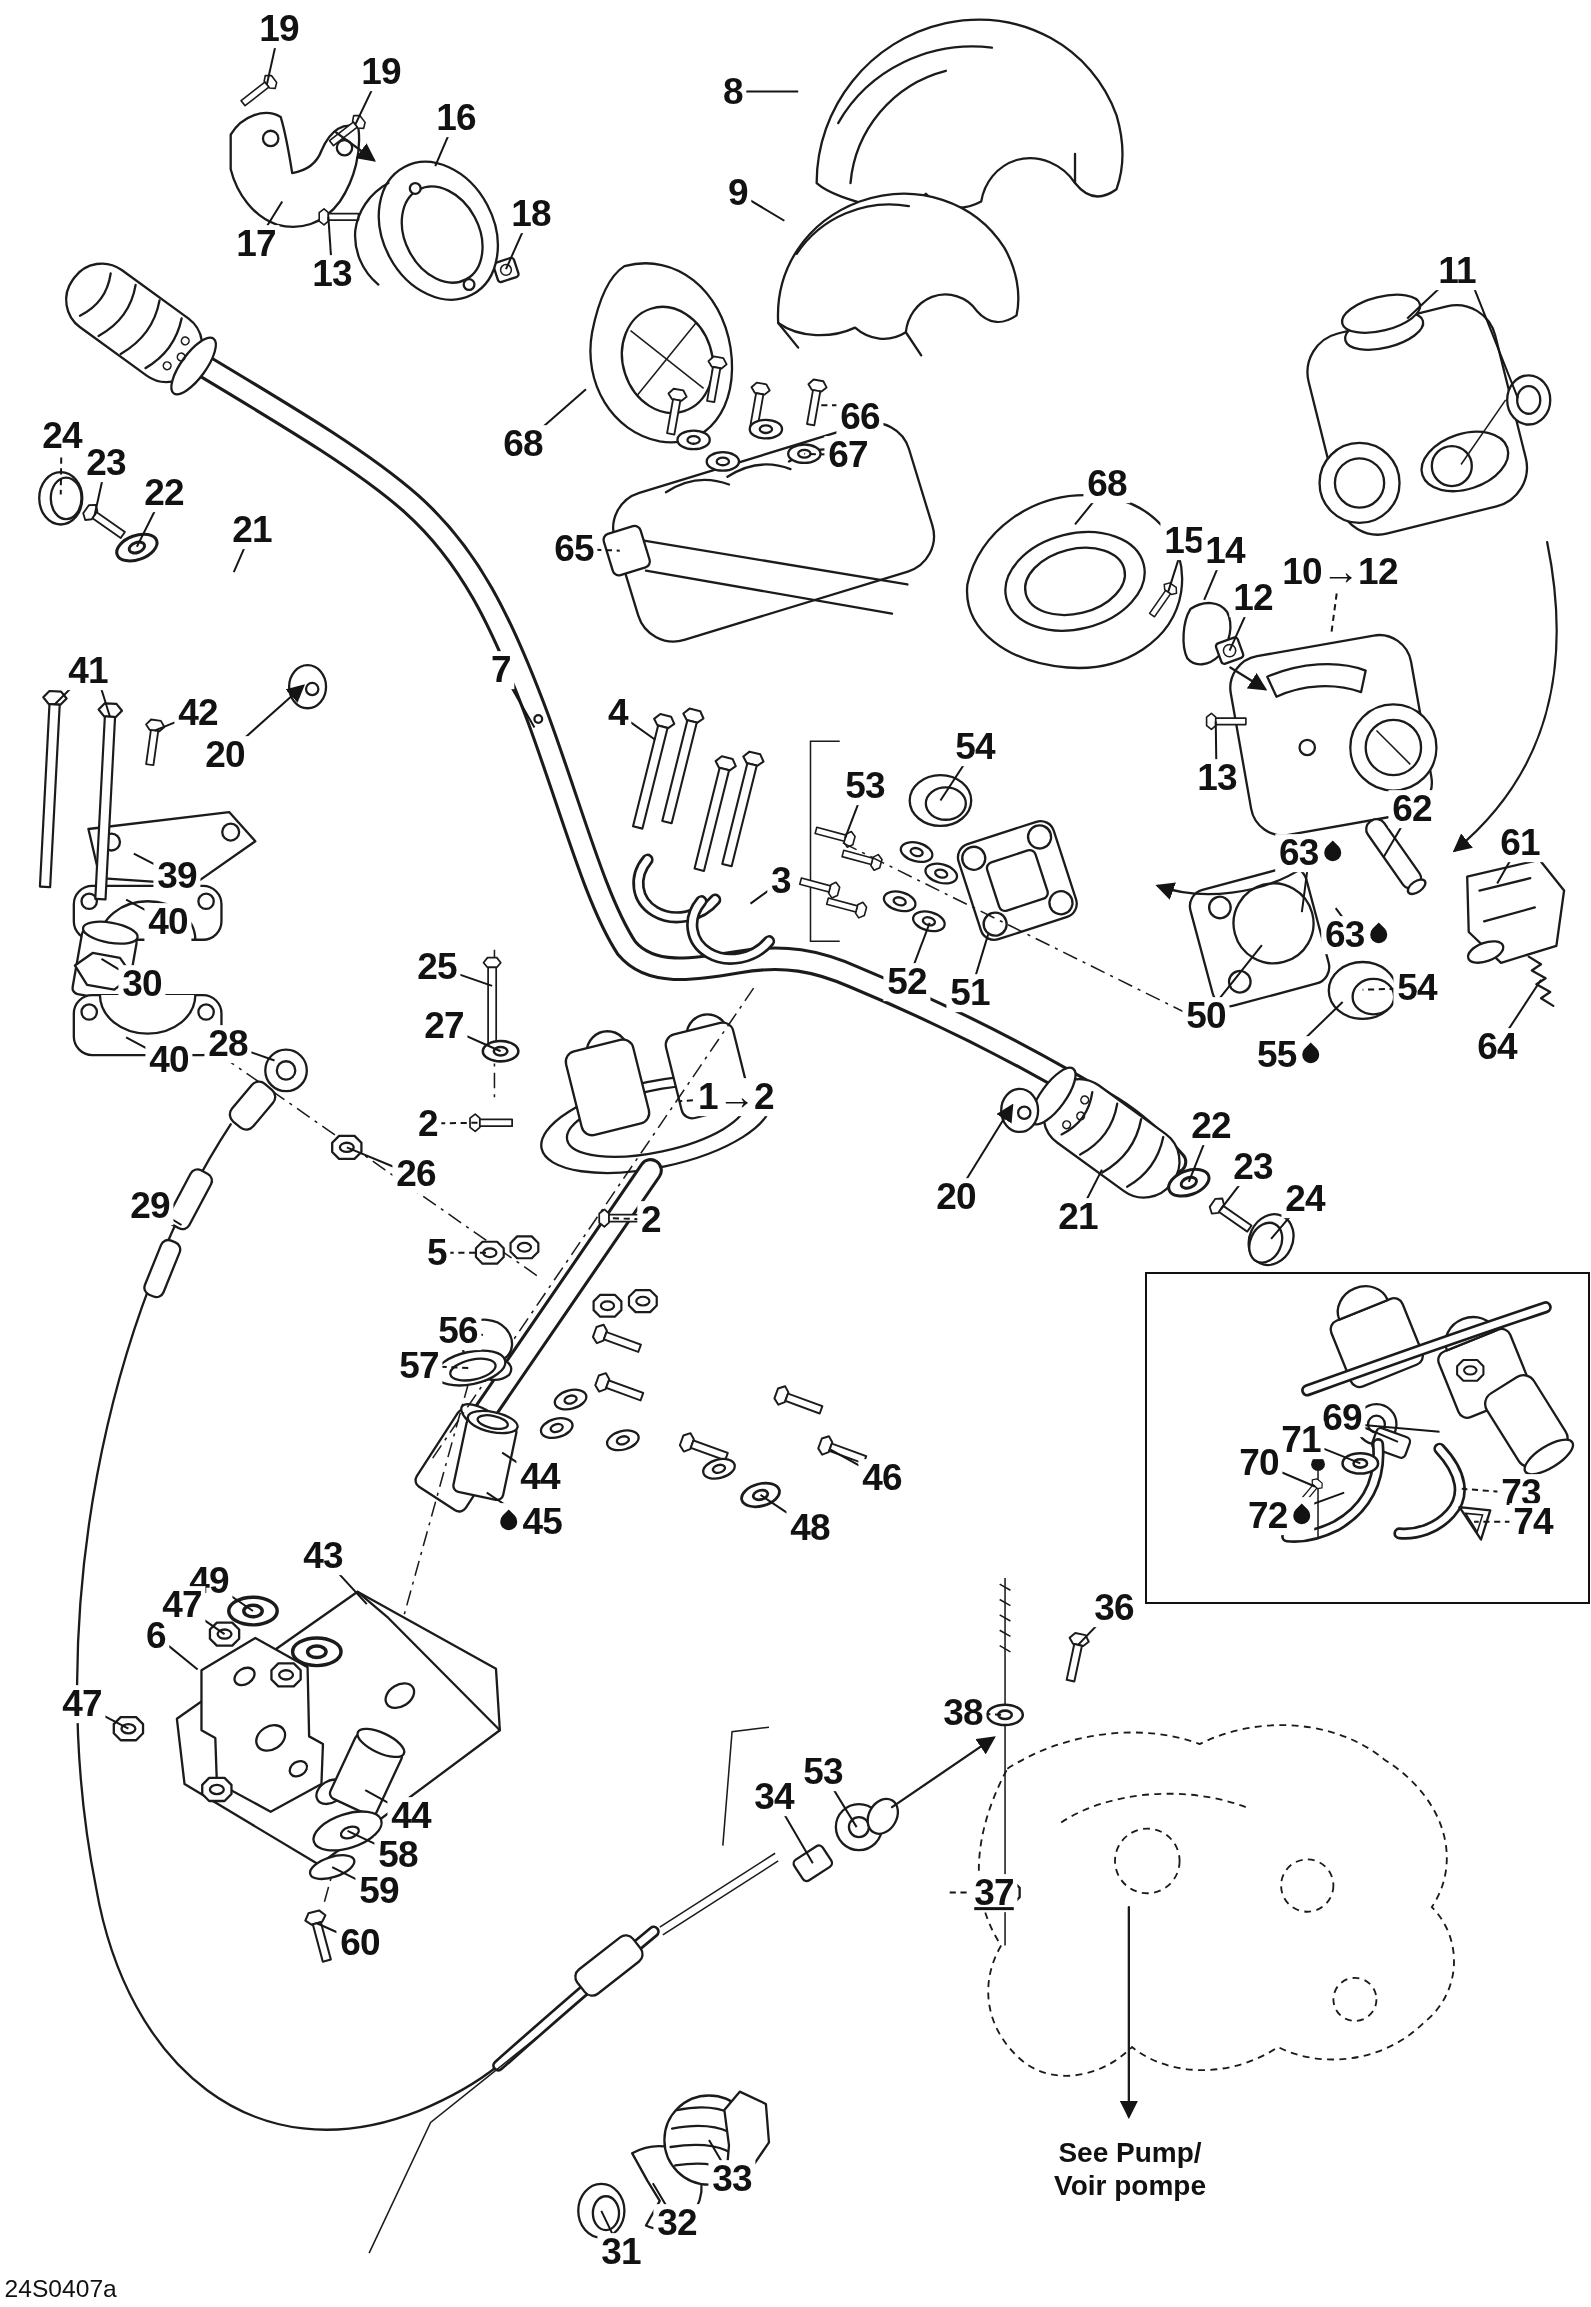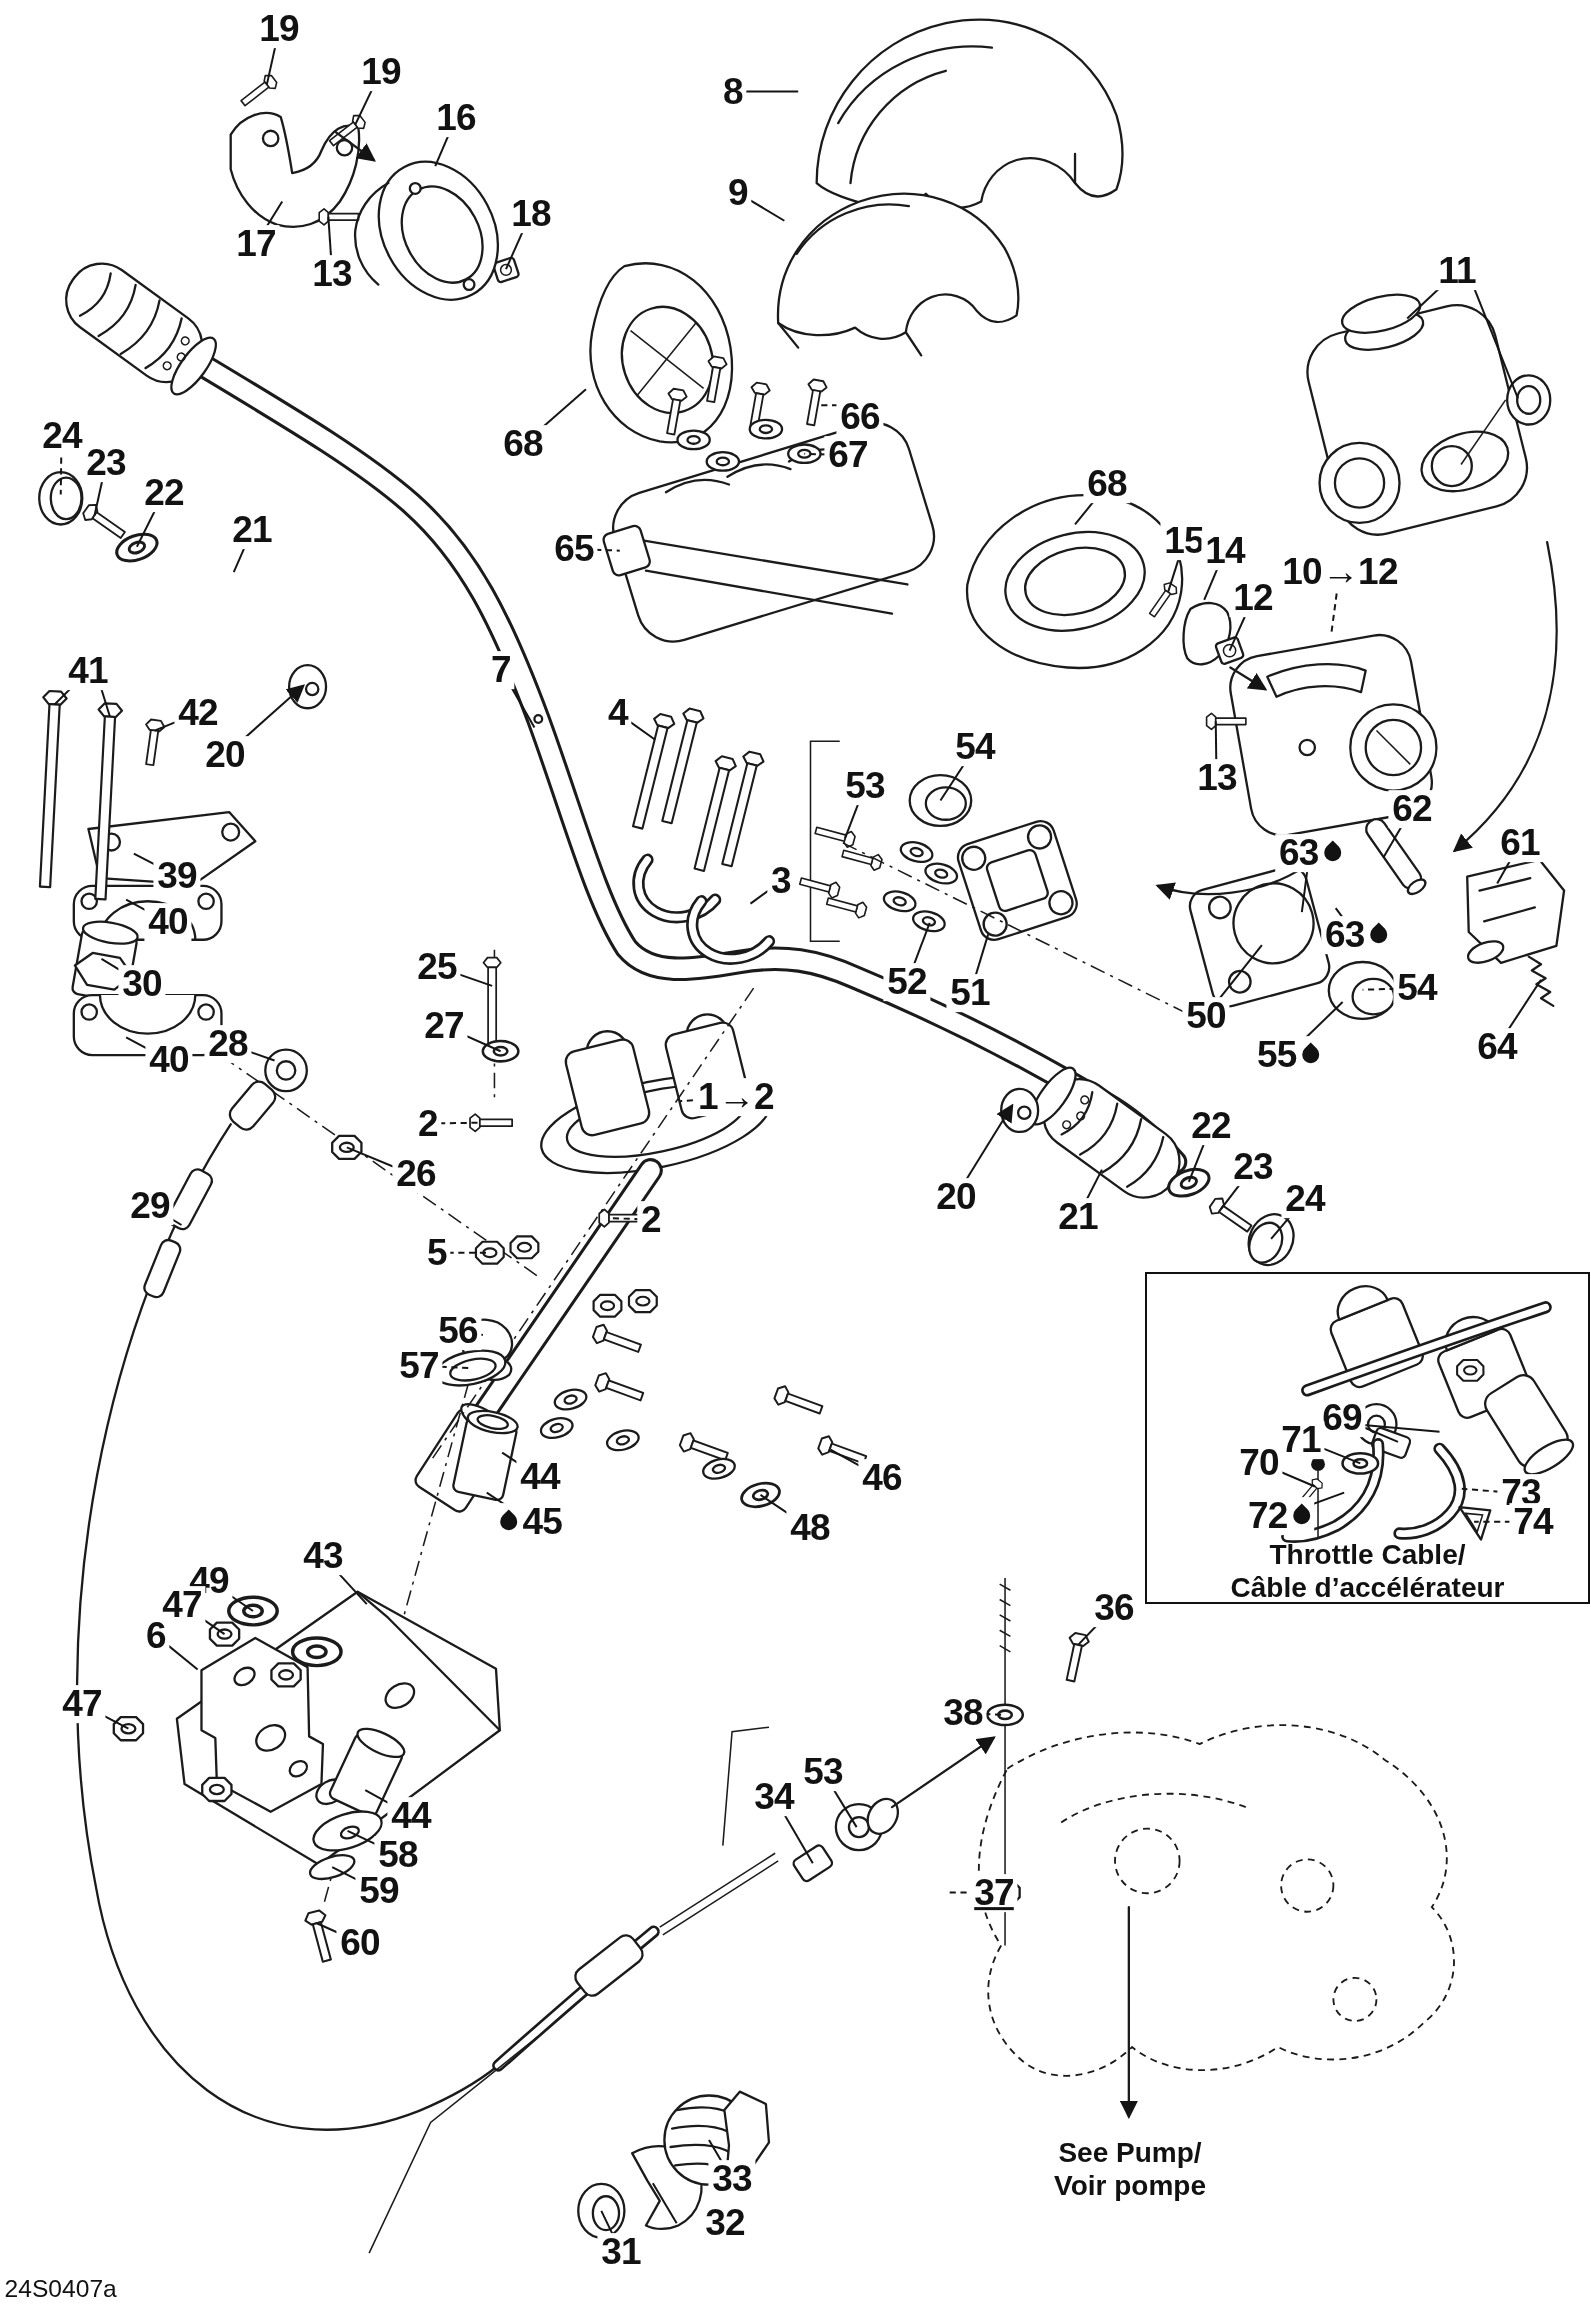--- a/index.html
+++ b/index.html
@@ -761,21 +761,21 @@
       </div>
       <div class="callout" style="left: 774px; top: 1797px;">
         <span>34</span>
       </div>
       <div class="callout" style="left: 994px; top: 1893px; text-decoration: underline;">
         <span>37</span>
       </div>
       <div class="callout" style="left: 732px; top: 2179px;">
         <span>33</span>
       </div>
-      <div class="callout" style="left: 677px; top: 2223px; margin-left: 48px;">
+      <div class="callout" style="left: 677px; top: 2223px;">
         <span>32</span>
       </div>
       <div class="callout" style="left: 621px; top: 2252px;">
         <span>31</span>
       </div>
       <div class="callout" style="left: 1342px; top: 1418px;">
         <span>69</span>
       </div>
       <div class="callout" style="left: 1301px; top: 1440px;">
         <span>71</span>
@@ -805,23 +805,19 @@
       <div class="callout" style="left: 1253px; top: 1167px;">
         <span>23</span>
       </div>
       <div class="callout" style="left: 1305px; top: 1199px;">
         <span>24</span>
       </div>
     </div>
 
   <div id="inset-box"></div>
 
-  <div id="throttle-note" class="note">
-    <span>Throttle Cable/</span><br>
-    <span>Câble d’accélérateur</span>
-  </div>
   <div id="seepump-note" class="note">
     <span>See Pump/</span><br>
     <span>Voir pompe</span>
   </div>
   <div id="sheet-code">24S0407a</div>
 </div>
 
 
 </body></html>

